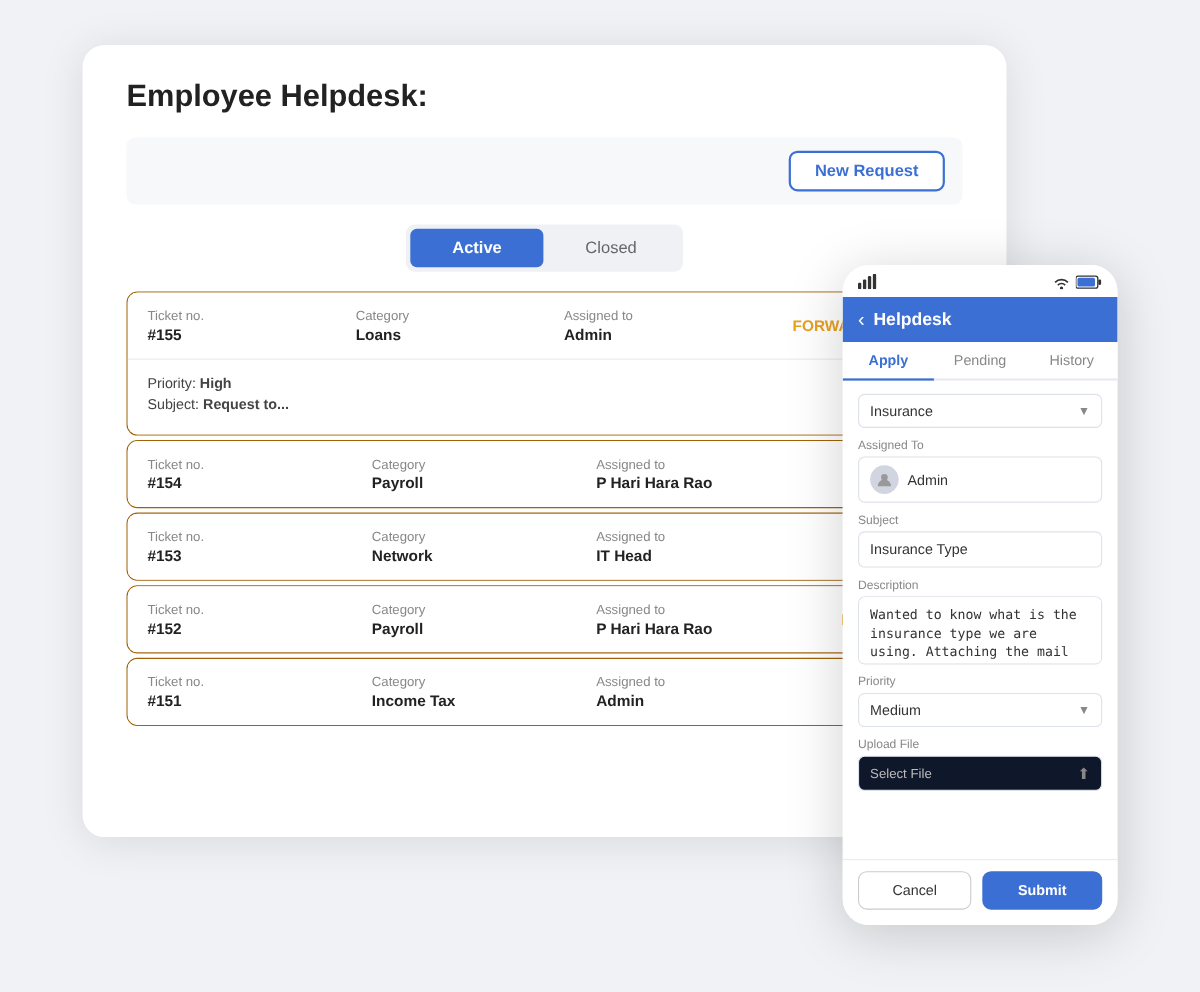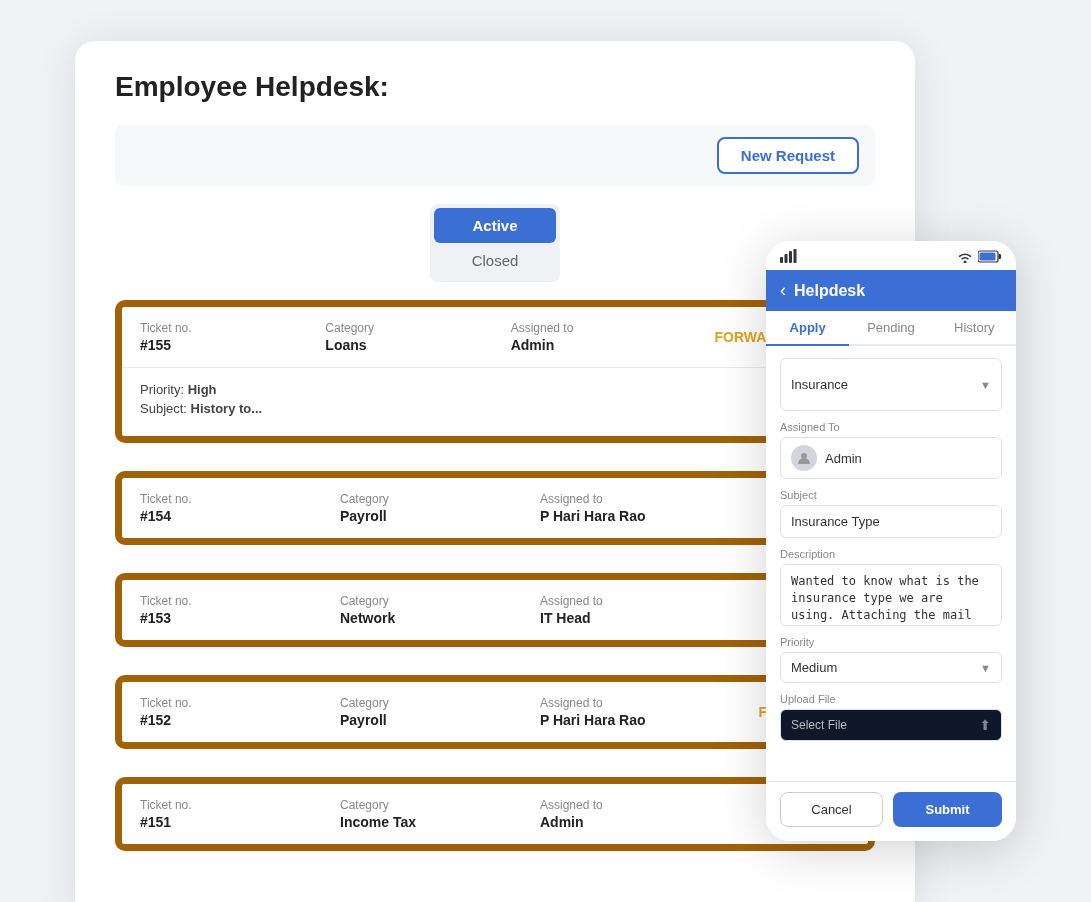--- a/index.html
+++ b/index.html
@@ -62,21 +62,20 @@
       display: flex;
       justify-content: center;
       gap: 0;
       margin-bottom: 18px;
       background: #f0f1f4;
       border-radius: 8px;
       padding: 4px;
       width: fit-content;
       margin-left: auto;
       margin-right: auto;
-      flex-direction: column;
     }
     .tab-btn {
       padding: 9px 38px;
       border: none;
       background: transparent;
       border-radius: 6px;
       font-size: 15px;
       font-weight: 500;
       color: #666;
       cursor: pointer;
@@ -87,23 +86,23 @@
       font-weight: 600;
     }
 
     
     .ticket-list {
       display: flex;
       flex-direction: column;
       gap: 0;
     }
     .ticket-row {
-      border: 7px solid #a16207;
+      border: 1px solid #a16207;
       border-radius: 10px;
-      margin-bottom: 28px;
+      margin-bottom: 4px;
       overflow: hidden;
     }
     .ticket-main {
       display: flex;
       align-items: center;
       padding: 14px 18px;
       background: #fff;
     }
     .ticket-col {
       flex: 1;
@@ -294,21 +293,21 @@
     }
     .phone-field-label {
       font-size: 11px;
       color: #888;
     }
     .phone-select-row {
       display: flex;
       align-items: center;
       border: 1px solid #dde1ea;
       border-radius: 6px;
-      padding: 18px 10px;
+      padding: 7px 10px;
       background: #fff;
       justify-content: space-between;
     }
     .phone-select-text {
       font-size: 13px;
       color: #333;
     }
     .phone-select-arrow {
       font-size: 11px;
       color: #888;
@@ -454,21 +453,21 @@
           <div class="ticket-col">
             <div class="ticket-col-label">Assigned to</div>
             <div class="ticket-col-value">Admin</div>
           </div>
           <div class="ticket-status status-forwarded">FORWARDED</div>
           <button class="chevron-btn">⌃</button>
         </div>
 
         <div class="ticket-detail">
           <div class="detail-priority">Priority: <span>High</span></div>
-          <div class="detail-subject">Subject: <span>History to...</span></div>
+          <div class="detail-subject">Subject: <span>Request to...</span></div>
         </div>
       </div>
 
       <div class="ticket-row">
         <div class="ticket-main">
           <div class="ticket-col">
             <div class="ticket-col-label">Ticket no.</div>
             <div class="ticket-col-value">#154</div>
           </div>
           <div class="ticket-col">

